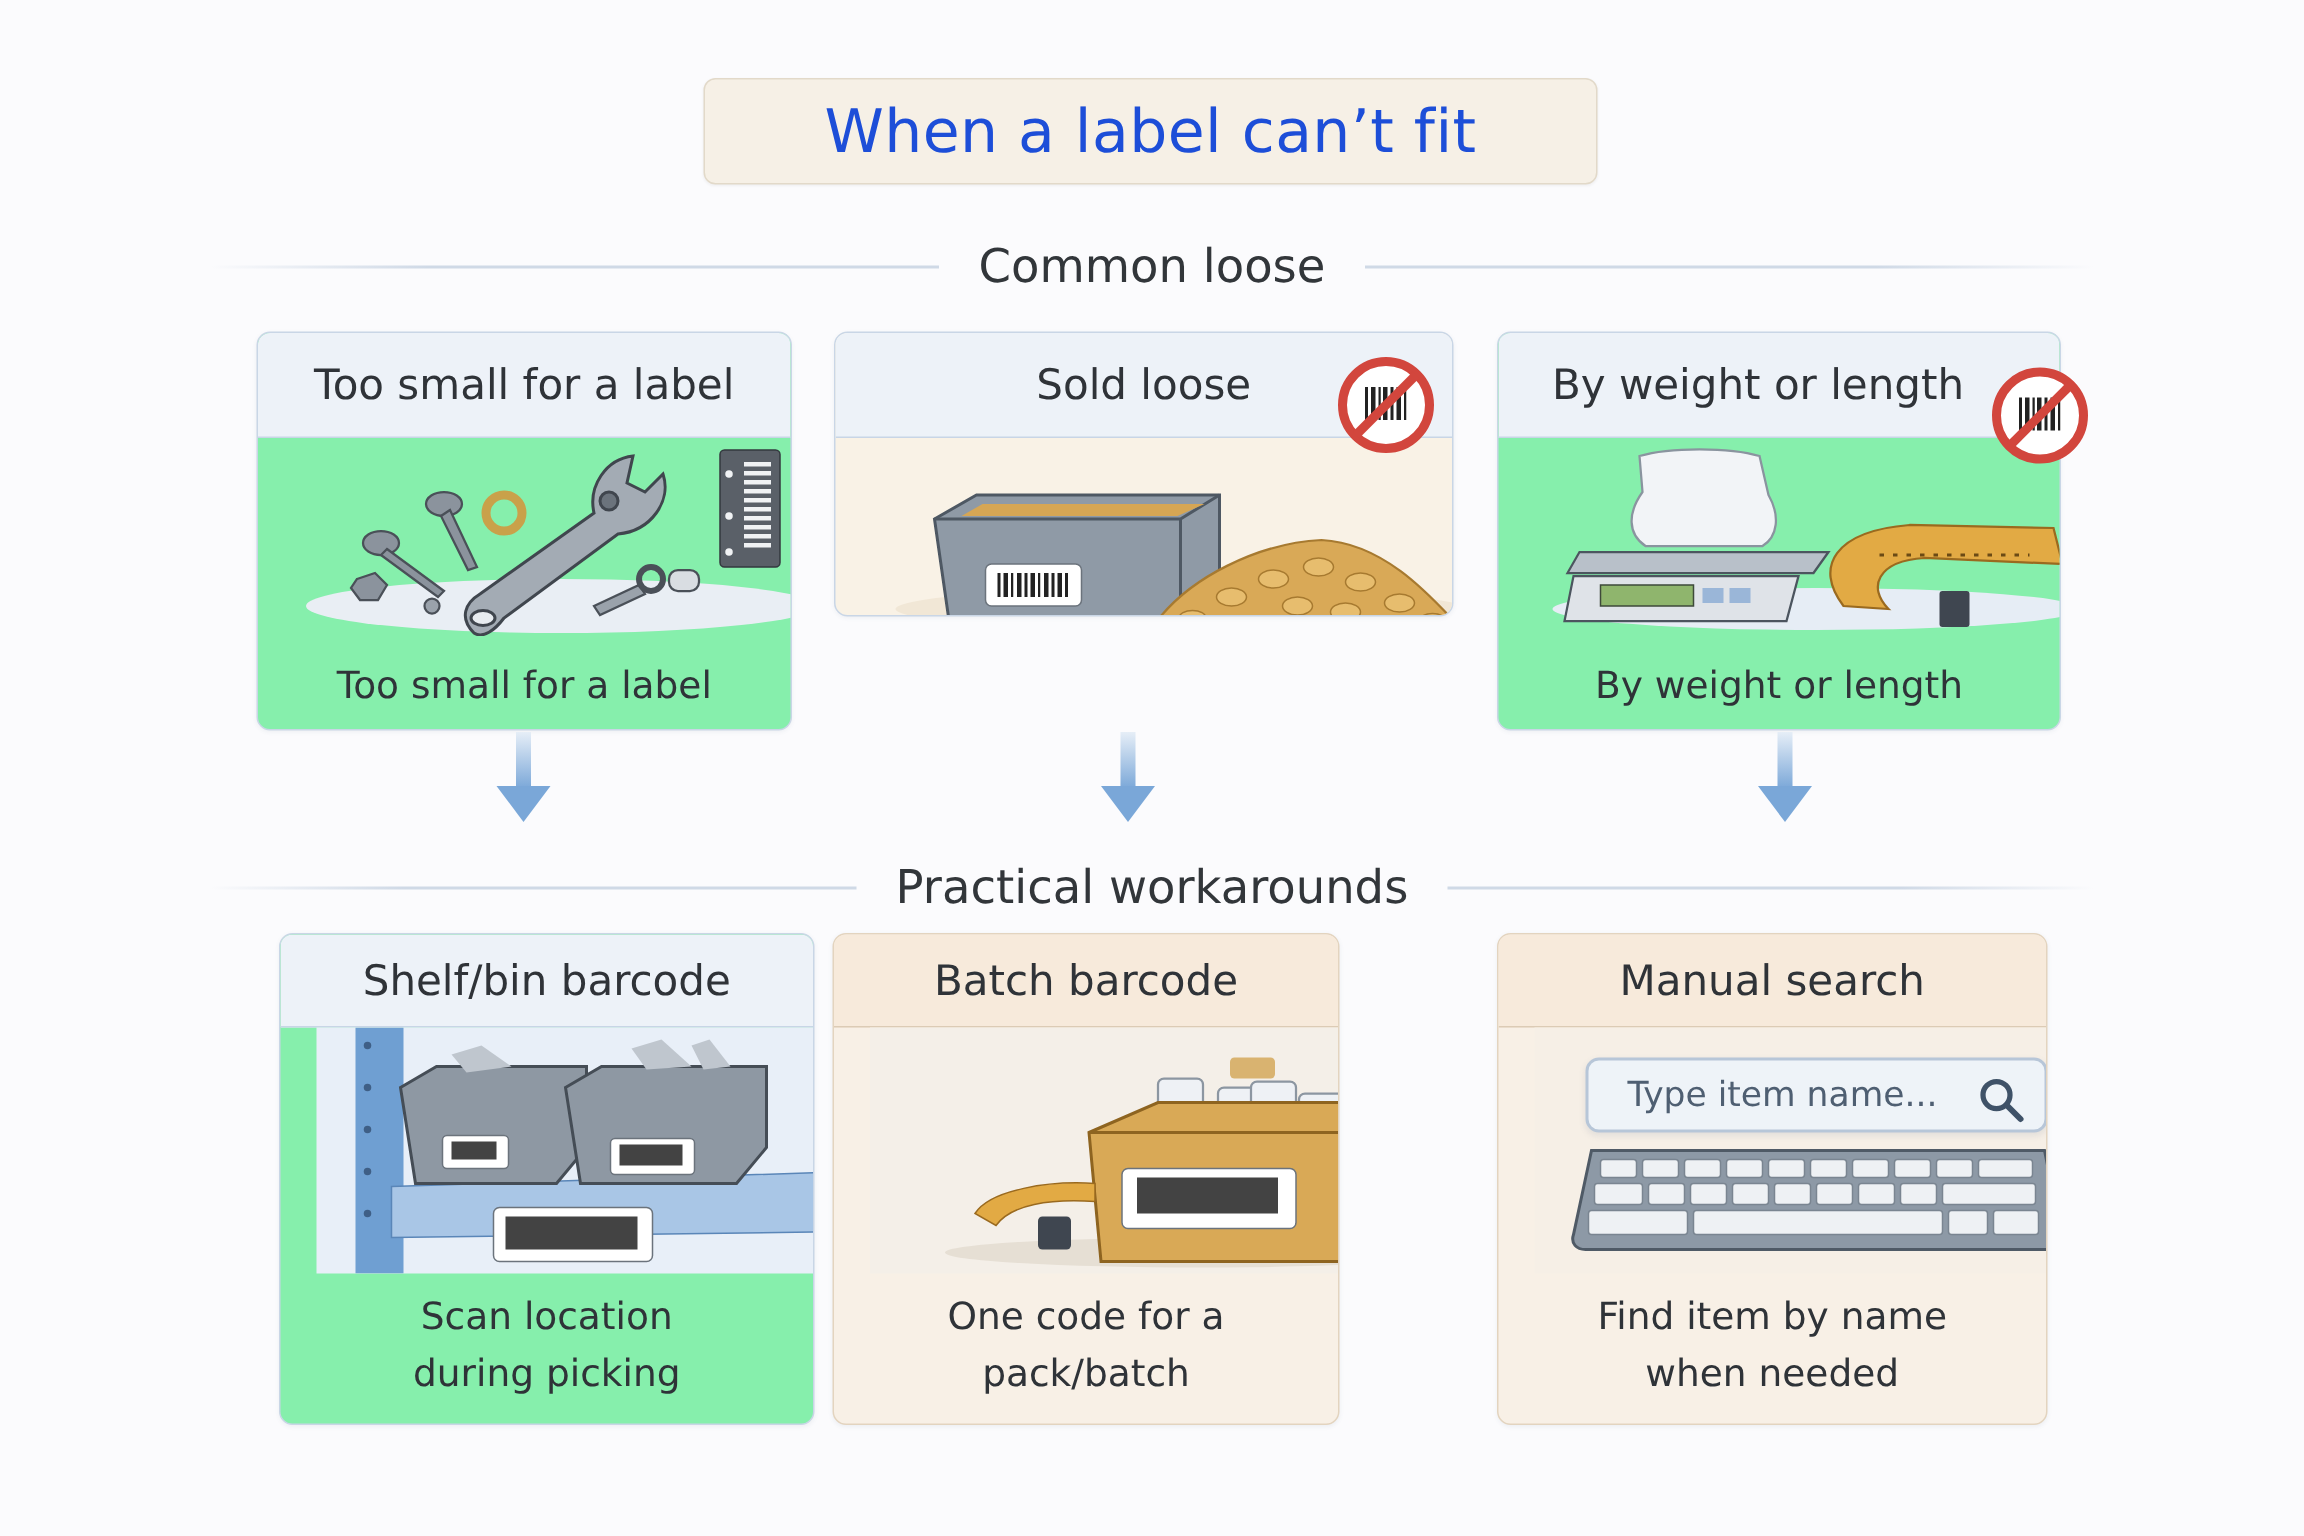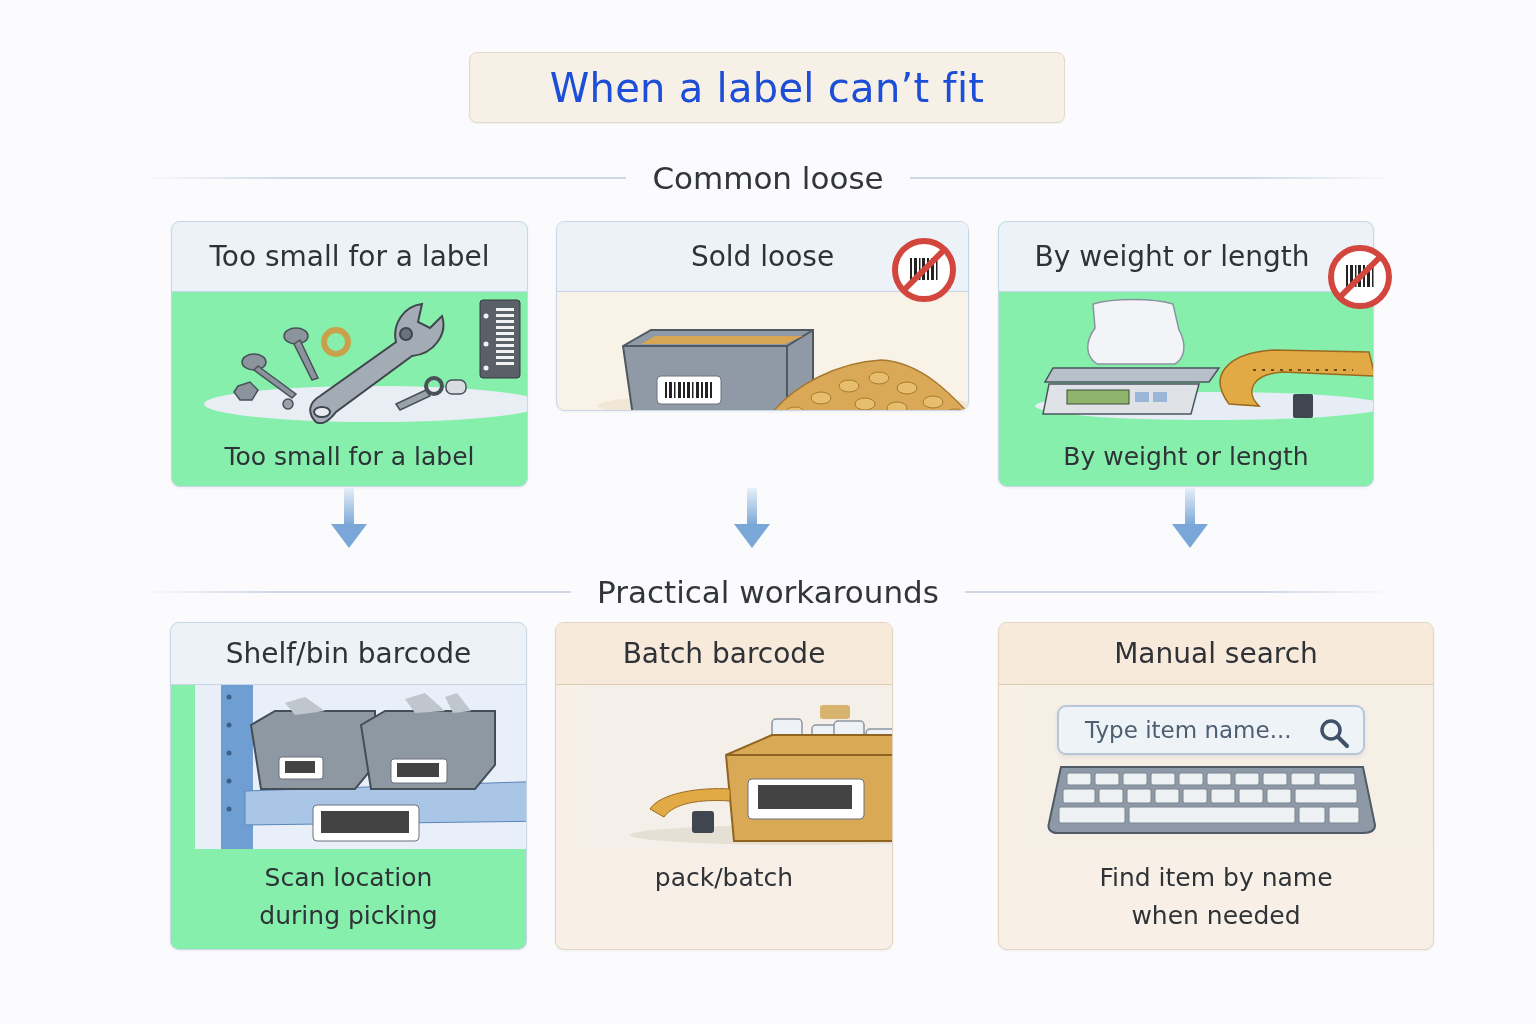--- a/index.html
+++ b/index.html
@@ -220,21 +220,21 @@
   <rect x="15" y="0" width="10" height="38" fill="url(#ag)"></rect>
   <polygon points="2,36 38,36 20,60" fill="#7aa7d8"></polygon>
 </svg>
 
 <div class="section-label" style="top:558px;margin-top:14px;">
   <div class="rule"></div>
   <div class="text">Practical workarounds</div>
   <div class="rule r"></div>
 </div>
 
-<div class="card" style="left:170px; top:622px; width:357px; height:328px;">
+<div class="card" style="left:186px; top:622px; width:357px; height:328px;">
   <div class="head" style="height:62px;">Shelf/bin barcode</div>
   <div class="art" style="top:62px; height:164px; background:#e8eff8;">
     <svg width="357" height="164" viewBox="0 0 357 164">
       <rect x="26" y="0" width="32" height="164" fill="#6f9fd2"></rect>
       <g fill="#3f5f86">
           <circle cx="34" cy="12" r="2.5"></circle>
           <circle cx="34" cy="40" r="2.5"></circle>
           <circle cx="34" cy="68" r="2.5"></circle>
           <circle cx="34" cy="96" r="2.5"></circle>
           <circle cx="34" cy="124" r="2.5"></circle>
@@ -286,25 +286,26 @@
       <path d="M146 70 L324 70 L356 50" fill="none" stroke="#8e6420" stroke-width="2"></path>
       <path d="M324 70 L324 156" stroke="#8e6420" stroke-width="2"></path>
       <rect x="168" y="94" width="116" height="40" rx="4" fill="#ffffff" stroke="#6b737c"></rect>
       <rect x="178" y="100" width="94" height="24" fill="#222" opacity="0.85"></rect>
 
       <path d="M70 124 C80 108 120 102 150 104 L150 116 C120 114 94 118 84 132 Z" fill="#e2aa44" stroke="#9a6a1f"></path>
       <rect x="112" y="126" width="22" height="22" rx="3" fill="#3f4650"></rect>
     </svg>
   </div>
   <div class="caption" style="top:236px;">
+    <div>One code for a</div>
     <div>pack/batch</div>
   </div>
 </div>
 
-<div class="card warm" style="left:998px; top:622px; width:436px; height:328px;">
+<div class="card warm" style="left:998px; top:622px; width:367px; height:328px;">
   <div class="head" style="height:62px;">Manual search</div>
   <div class="art" style="top:62px; height:164px; background:#f6efe6;">
     <div class="searchbox">
       <span>Type item name...</span>
       <svg class="sicon" viewBox="0 0 34 34">
         <circle cx="14" cy="14" r="9" fill="none" stroke="#3f5268" stroke-width="3.5"></circle>
         <line x1="21" y1="21" x2="30" y2="30" stroke="#3f5268" stroke-width="4" stroke-linecap="round"></line>
       </svg>
     </div>
     <svg style="position:absolute; left:24px; top:80px;" width="330" height="70" viewBox="0 0 330 70">

